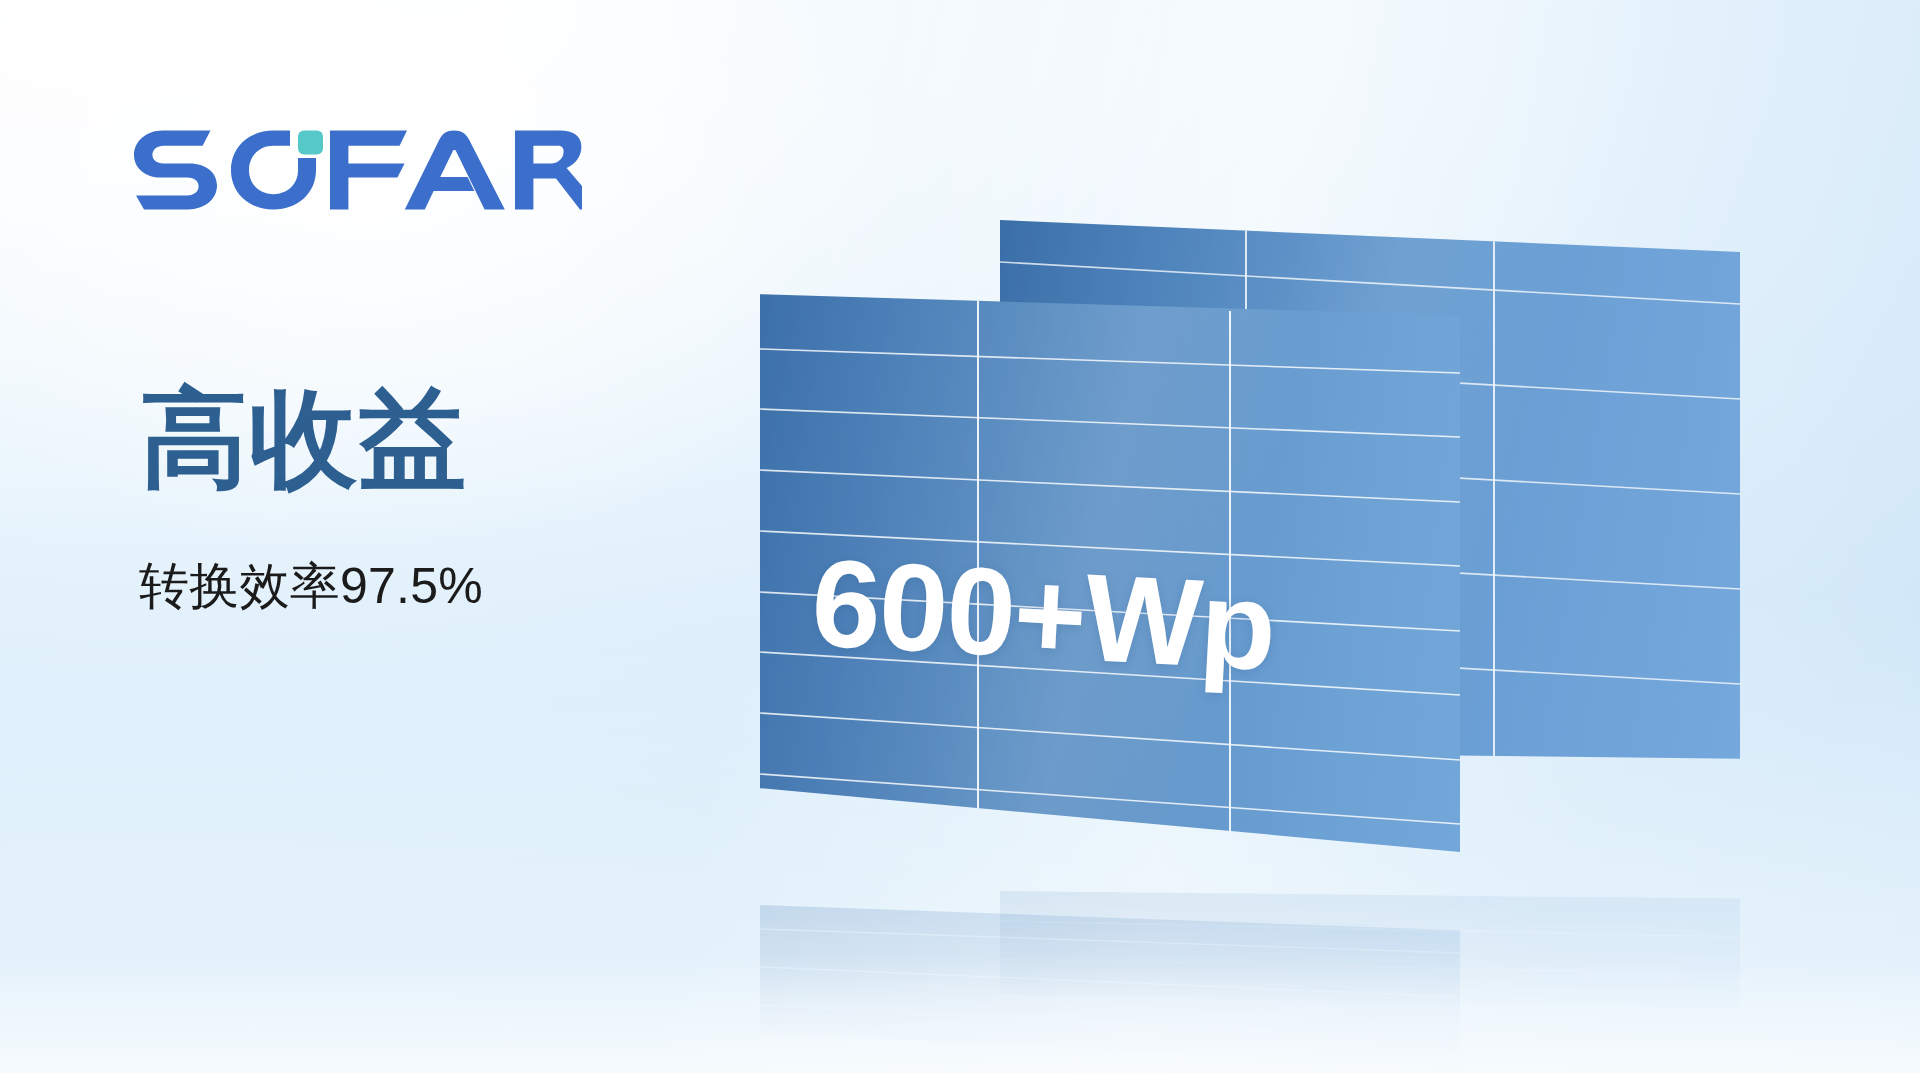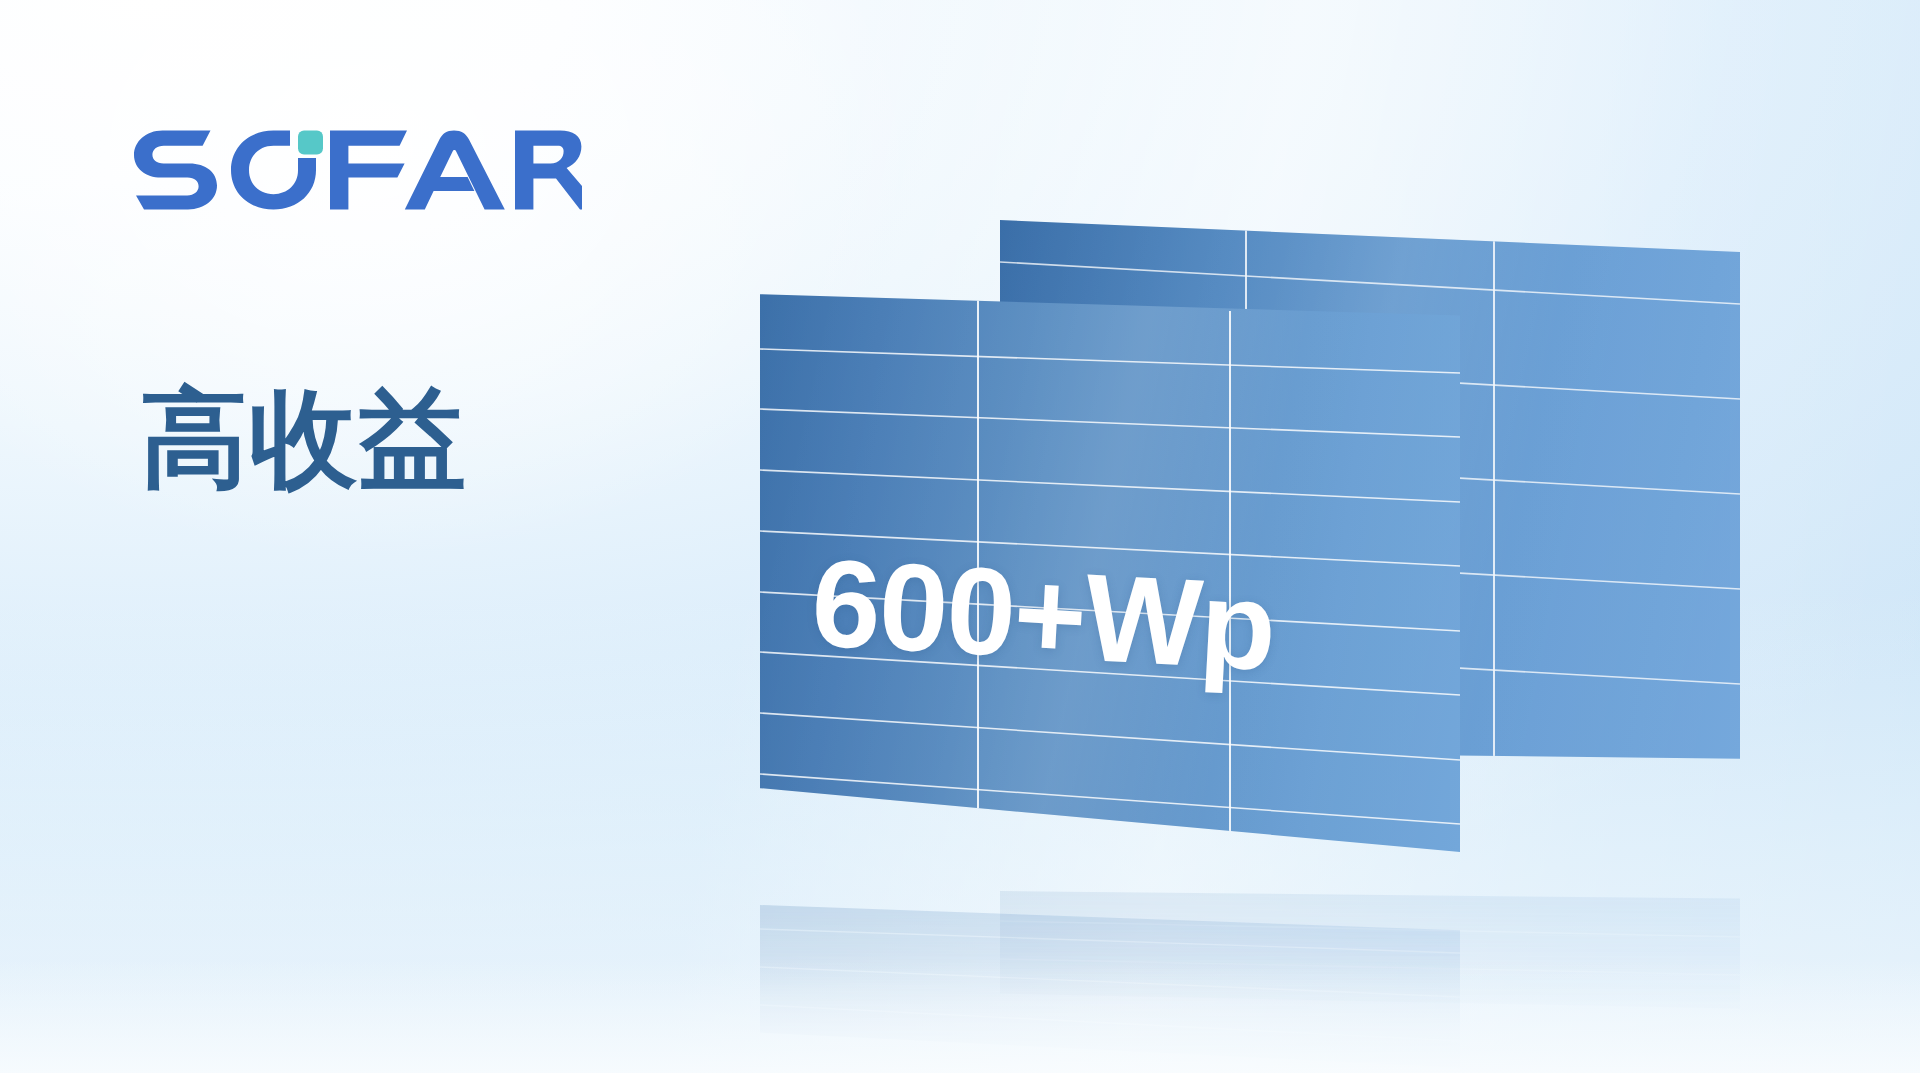--- a/index.html
+++ b/index.html
@@ -236,20 +236,21 @@
       </g>
       <g fill="#3b6fcb">
         <path d="M383.0 2.5 V81.5 H401.4 V50.4 H424.0 L448.0 81.5 H450.0 L450.0 58.0 L434.6 40.0 C443.8 36.2 449.4 28.0 449.4 18.6 C449.4 8.0 441.0 2.5 428.0 2.5 Z M401.4 17.8 H425.6 C429.6 17.8 431.6 19.8 431.6 23.4 C431.6 29.6 427.0 35.4 418.6 35.4 H401.4 Z"></path>
       </g>
     </svg>
   </div>
 
   <div class="headline">高收益</div>
 
   <div class="sublines">
+    <div>转换效率97.5%</div>
   </div>
 
   <div class="panels">
 
     <div class="panel panel-back">
       <svg class="cellgrid" viewBox="0 0 740 560" preserveAspectRatio="none">
         <line x1="0" y1="52" x2="740" y2="94"></line>
         <line x1="0" y1="147" x2="740" y2="189"></line>
         <line x1="0" y1="242" x2="740" y2="284"></line>
         <line x1="0" y1="337" x2="740" y2="379"></line>

